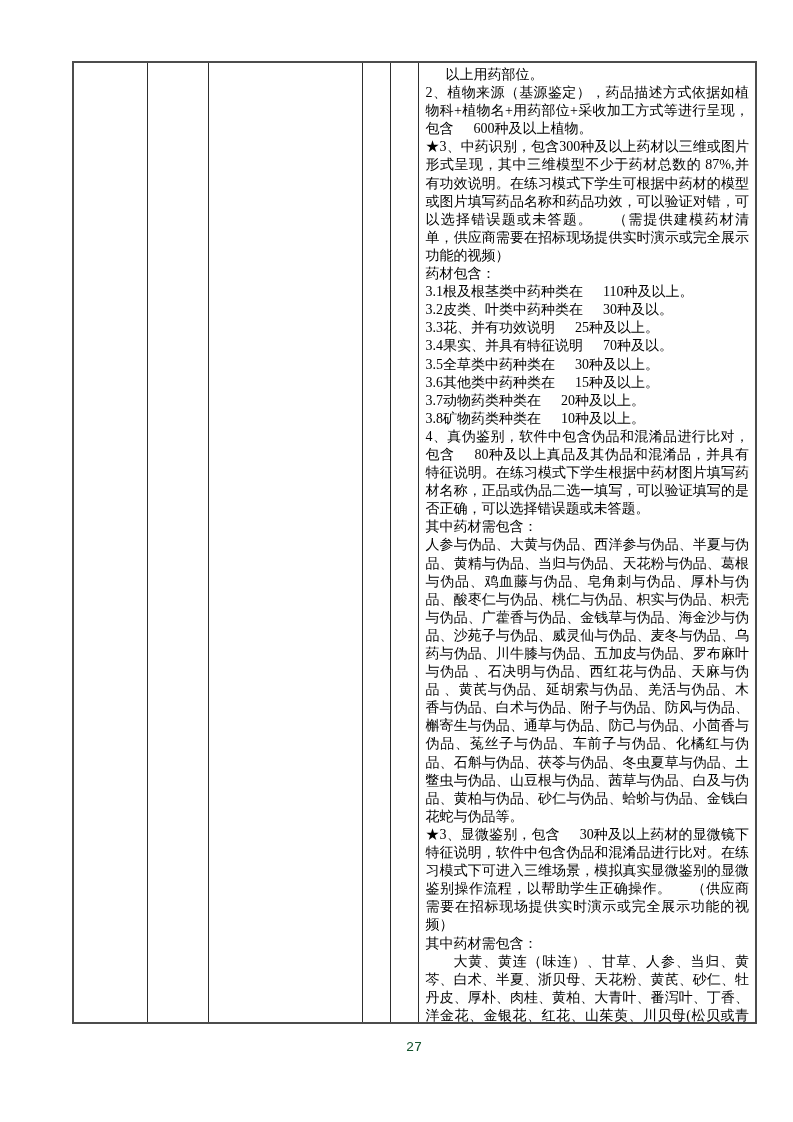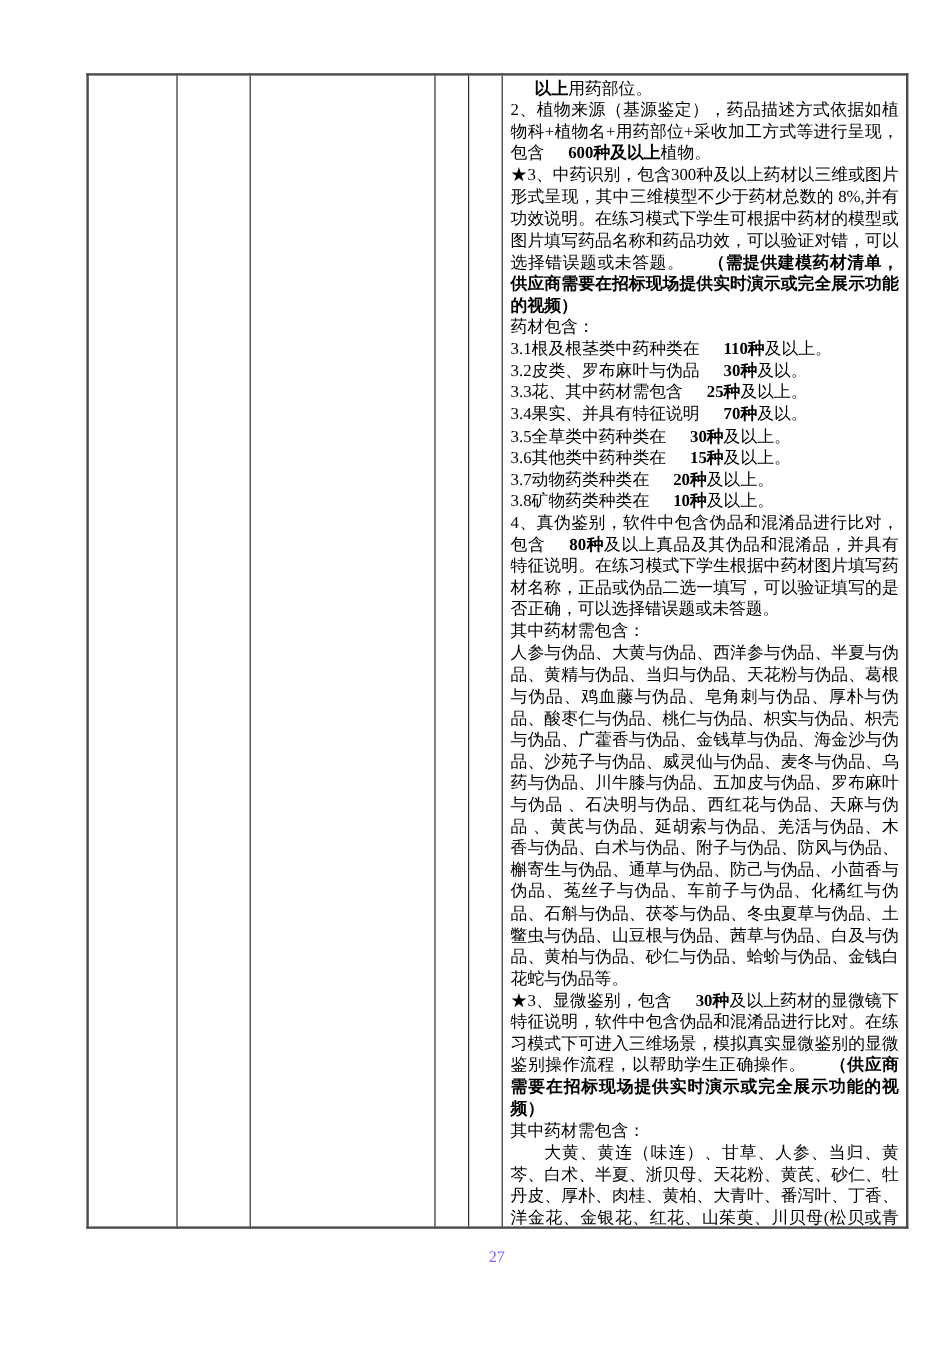--- a/index.html
+++ b/index.html
@@ -38,32 +38,32 @@
   }
   .para {
     margin: 0;
     text-align: justify;
     word-break: break-all;
   }
   .para.indent {
     text-indent: 2em;
   }
   .b {
-    font-weight: bold;
+    font-weight: normal;
     padding-left: 20px;
   }
   .page-number {
     position: absolute;
     left: 72px;
     top: 1040px;
     width: 684px;
     text-align: center;
     font-size: 13.5px;
-    font-family: Liberation Serif, serif;
-    color: #8b5cf6;
+    font-family: Liberation Mono, monospace;
+    color: #14532d;
   }
 </style>
 </head>
 <body>
 
 <div class="page">
 
   <table class="spec-table">
     <colgroup>
       <col style="width:74px">
@@ -77,25 +77,25 @@
         <tr>
       <td></td>
       <td></td>
       <td></td>
       <td></td>
       <td></td>
       <td>
         <div class="cell-content">
               <p class="para"><span class="b">以上</span><span>用药部位。</span></p>
               <p class="para"><span>2、植物来源（基源鉴定），药品描述方式依据如植物科+植物名+用药部位+采收加工方式等进行呈现，包含</span><span class="b">600种及以上</span><span>植物。</span></p>
-              <p class="para"><span>★3、中药识别，包含300种及以上药材以三维或图片形式呈现，其中三维模型不少于药材总数的 8%,并有功效说明。在练习模式下学生可根据中药材的模型或图片填写药品名称和药品功效，可以验证对错，可以选择错误题或未答题。</span><span class="b">（需提供建模药材清单，供应商需要在招标现场提供实时演示或完全展示功能的视频）</span></p>
+              <p class="para"><span>★3、中药识别，包含300种及以上药材以三维或图片形式呈现，其中三维模型不少于药材总数的 87%,并有功效说明。在练习模式下学生可根据中药材的模型或图片填写药品名称和药品功效，可以验证对错，可以选择错误题或未答题。</span><span class="b">（需提供建模药材清单，供应商需要在招标现场提供实时演示或完全展示功能的视频）</span></p>
               <p class="para"><span>药材包含：</span></p>
               <p class="para"><span>3.1根及根茎类中药种类在</span><span class="b">110种</span><span>及以上。</span></p>
-              <p class="para"><span>3.2皮类、罗布麻叶与伪品</span><span class="b">30种</span><span>及以。</span></p>
-              <p class="para"><span>3.3花、其中药材需包含</span><span class="b">25种</span><span>及以上。</span></p>
+              <p class="para"><span>3.2皮类、叶类中药种类在</span><span class="b">30种</span><span>及以。</span></p>
+              <p class="para"><span>3.3花、并有功效说明</span><span class="b">25种</span><span>及以上。</span></p>
               <p class="para"><span>3.4果实、并具有特征说明</span><span class="b">70种</span><span>及以。</span></p>
               <p class="para"><span>3.5全草类中药种类在</span><span class="b">30种</span><span>及以上。</span></p>
               <p class="para"><span>3.6其他类中药种类在</span><span class="b">15种</span><span>及以上。</span></p>
               <p class="para"><span>3.7动物药类种类在</span><span class="b">20种</span><span>及以上。</span></p>
               <p class="para"><span>3.8矿物药类种类在</span><span class="b">10种</span><span>及以上。</span></p>
               <p class="para"><span>4、真伪鉴别，软件中包含伪品和混淆品进行比对，包含</span><span class="b">80种</span><span>及以上真品及其伪品和混淆品，并具有特征说明。在练习模式下学生根据中药材图片填写药材名称，正品或伪品二选一填写，可以验证填写的是否正确，可以选择错误题或未答题。</span></p>
               <p class="para"><span>其中药材需包含：</span></p>
               <p class="para"><span>人参与伪品、大黄与伪品、西洋参与伪品、半夏与伪品、黄精与伪品、当归与伪品、天花粉与伪品、葛根与伪品、鸡血藤与伪品、皂角刺与伪品、厚朴与伪品、酸枣仁与伪品、桃仁与伪品、枳实与伪品、枳壳与伪品、广藿香与伪品、金钱草与伪品、海金沙与伪品、沙苑子与伪品、威灵仙与伪品、麦冬与伪品、乌药与伪品、川牛膝与伪品、五加皮与伪品、罗布麻叶与伪品 、石决明与伪品、西红花与伪品、天麻与伪品 、黄芪与伪品、延胡索与伪品、羌活与伪品、木香与伪品、白术与伪品、附子与伪品、防风与伪品、槲寄生与伪品、通草与伪品、防己与伪品、小茴香与伪品、菟丝子与伪品、车前子与伪品、化橘红与伪品、石斛与伪品、茯苓与伪品、冬虫夏草与伪品、土鳖虫与伪品、山豆根与伪品、茜草与伪品、白及与伪品、黄柏与伪品、砂仁与伪品、蛤蚧与伪品、金钱白花蛇与伪品等。</span></p>
               <p class="para"><span>★3、显微鉴别，包含</span><span class="b">30种</span><span>及以上药材的显微镜下特征说明，软件中包含伪品和混淆品进行比对。在练习模式下可进入三维场景，模拟真实显微鉴别的显微鉴别操作流程，以帮助学生正确操作。</span><span class="b">（供应商需要在招标现场提供实时演示或完全展示功能的视频）</span></p>
               <p class="para"><span>其中药材需包含：</span></p>

